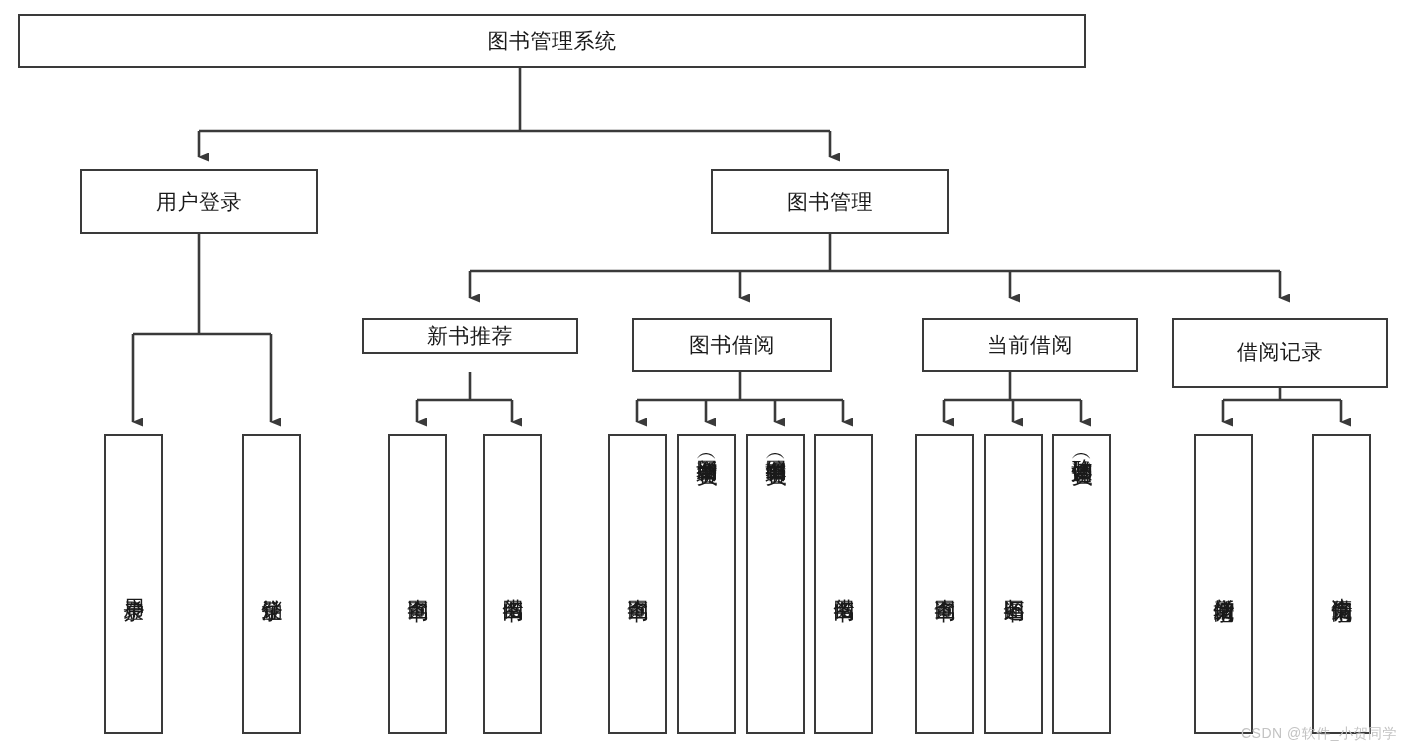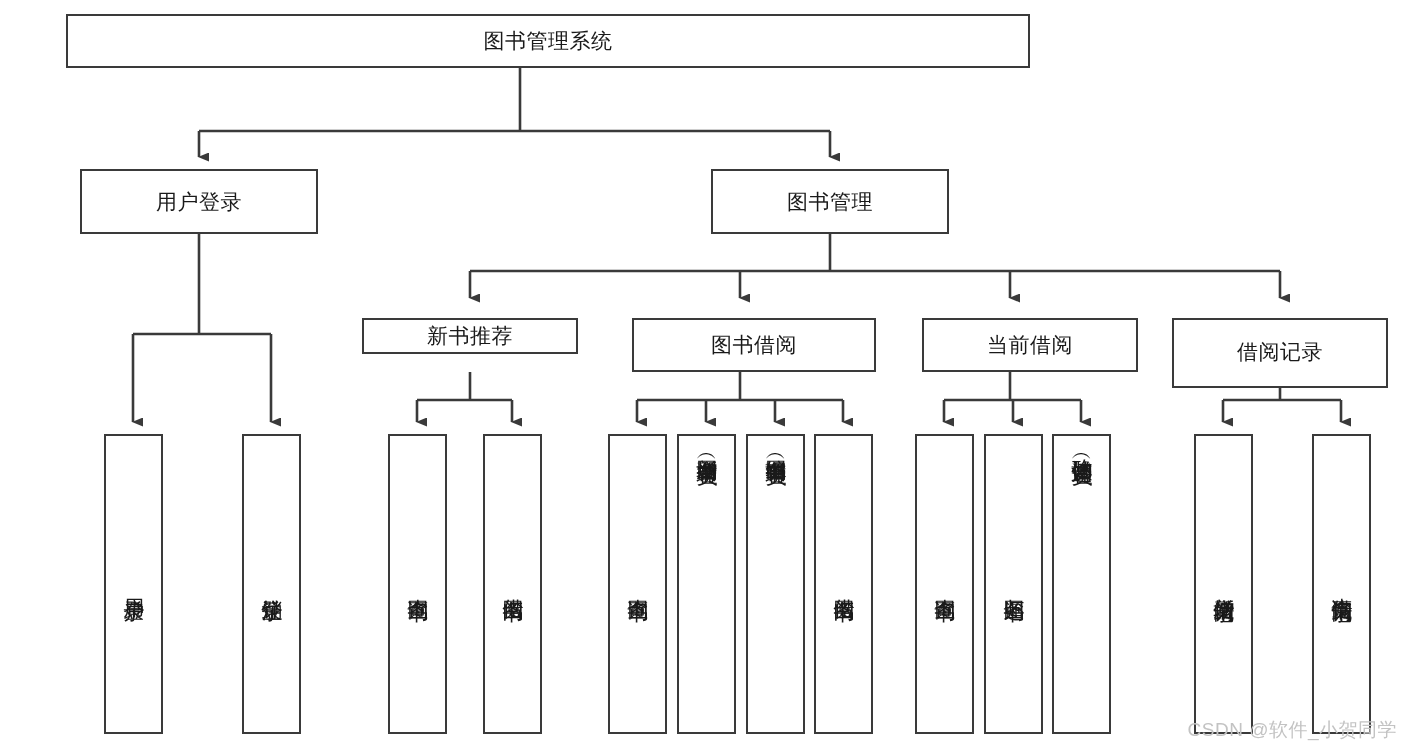--- a/index.html
+++ b/index.html
@@ -58,21 +58,21 @@
     padding-top: 6px;
   }
   .leaf-box.centered {
     align-items: center;
     padding-top: 0;
   }
   #watermark {
     position: absolute;
     right: 8px;
     bottom: 4px;
-    font-size: 19px;
+    font-size: 14px;
     color: #c3c3c3;
     white-space: nowrap;
     letter-spacing: 0.5px;
   }
 </style>
 </head>
 <body>
 
 <div id="diagram-root">
 
@@ -124,35 +124,35 @@
       <path d="M 1013 400 L 1013 422" marker-end="url(#arrowhead)"></path>
       <path d="M 1081 400 L 1081 422" marker-end="url(#arrowhead)"></path>
 
       <path d="M 1280 372 L 1280 400"></path>
       <path d="M 1223 400 L 1341 400"></path>
       <path d="M 1223 400 L 1223 422" marker-end="url(#arrowhead)"></path>
       <path d="M 1341 400 L 1341 422" marker-end="url(#arrowhead)"></path>
     </g>
   </svg>
 
-  <div class="node-box" style="left:18px; top:14px; width:964px; height:54px;margin-left:48px;">
+  <div class="node-box" style="left:18px; top:14px; width:1068px; height:54px;">
     <span class="node-label-h">图书管理系统</span>
   </div>
 
   <div class="node-box" style="left:80px; top:169px; width:238px; height:65px;">
     <span class="node-label-h">用户登录</span>
   </div>
   <div class="node-box" style="left:711px; top:169px; width:238px; height:65px;align-items:center;">
     <span class="node-label-h">图书管理</span>
   </div>
 
   <div class="node-box" style="left:362px; top:318px; width:216px; height:36px;">
     <span class="node-label-h">新书推荐</span>
   </div>
-  <div class="node-box" style="left:632px; top:318px; width:244px; height:54px;">
+  <div class="node-box" style="left:632px; top:318px; width:200px; height:54px;">
     <span class="node-label-h">图书借阅</span>
   </div>
   <div class="node-box" style="left:902px; top:318px; width:216px; height:54px;margin-left:20px;">
     <span class="node-label-h">当前借阅</span>
   </div>
   <div class="node-box" style="left:1172px; top:318px; width:216px; height:70px;font-family:Liberation Serif, serif;">
     <span class="node-label-h">借阅记录</span>
   </div>
 
   <div class="node-box leaf-box centered" style="left:104px; top:434px; width:59px; height:300px;">

